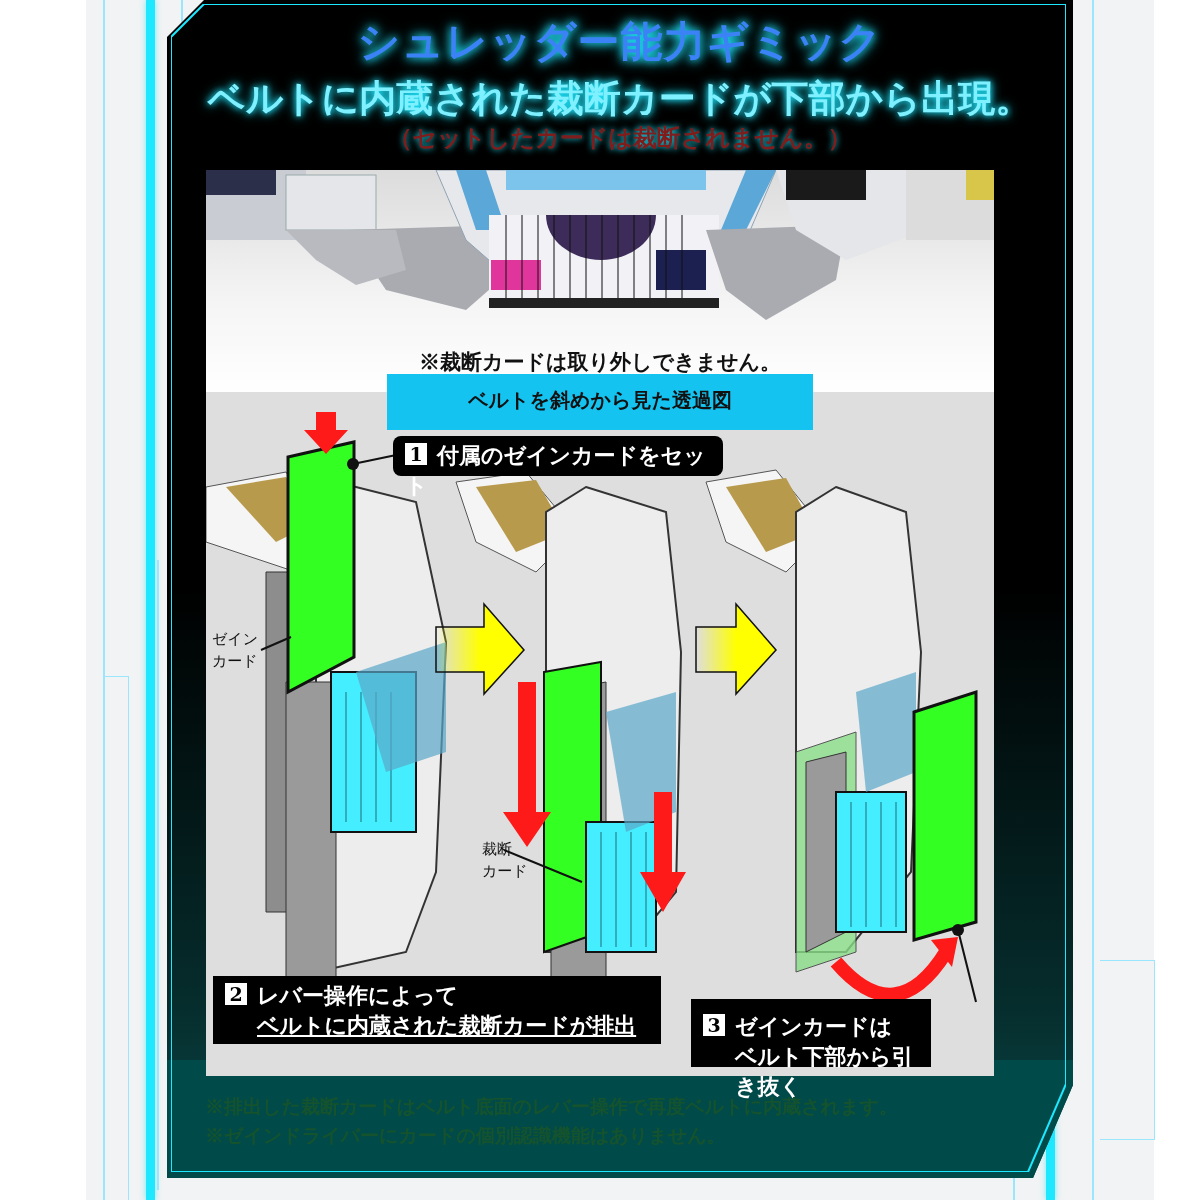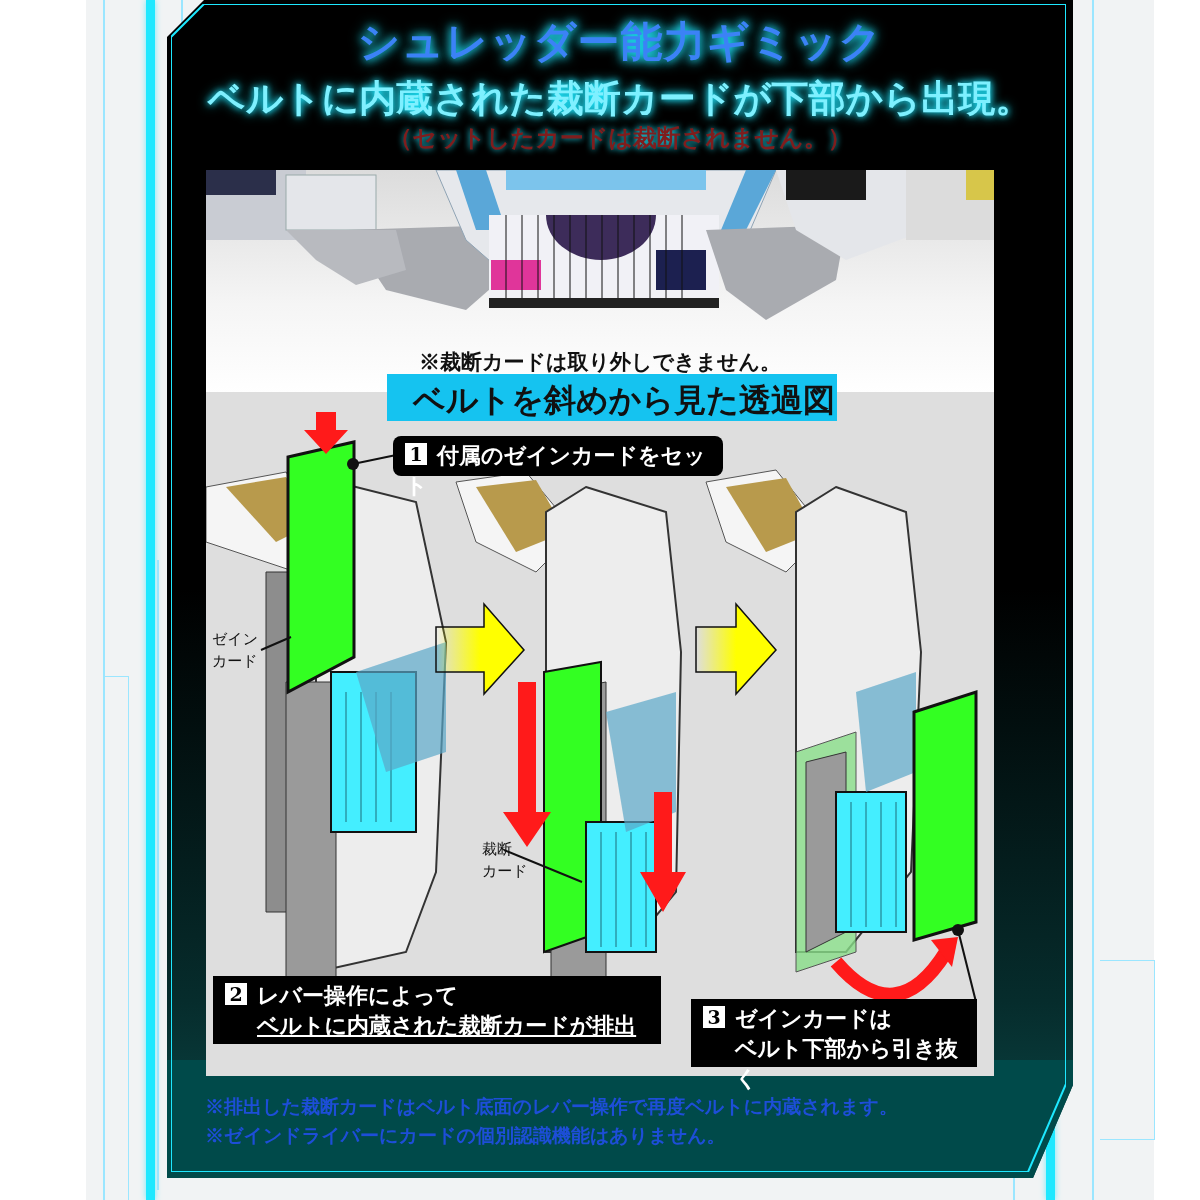--- a/index.html
+++ b/index.html
@@ -22,28 +22,28 @@
 
   .title { position:absolute; left:167px; width:906px; text-align:center; color:#3b82f6; font-weight:bold; }
   .t1 { top:14px; font-size:42px; letter-spacing:1px; text-shadow:0 0 8px #1ee8ff, 0 0 14px #1ee8ff; }
   .t2 { top:74px; font-size:37px; color:#7ef0ff; text-shadow:0 0 6px #1ee8ff, 0 0 12px #1ee8ff; }
   .t3 { top:122px; font-size:24px; color:#7f1d1d; text-shadow:0 0 6px #1ee8ff; }
 
   .photo { position:absolute; left:206px; top:170px; width:788px; height:224px; background:linear-gradient(180deg,#dcdcdc 0%,#f5f5f5 60%,#ffffff 100%); overflow:hidden; }
   .photo-note { position:absolute; left:0; right:0; bottom:18px; text-align:center; font-size:21px; font-weight:bold; color:#111; }
 
   .diagram { position:absolute; left:206px; top:392px; width:788px; height:684px; background:#dedede; overflow:hidden; }
-  .diagram-heading { position:absolute; left:387px; top:374px; width:426px; height:47px; background:#15c3f0; color:#111; font-size:32px; font-weight:bold; text-align:center; line-height:52px;padding-left:24px; }
+  .diagram-heading { position:absolute; left:387px; top:374px; width:426px; height:56px; background:#15c3f0; color:#111; font-size:20px; font-weight:bold; text-align:center; line-height:52px; }
 
   .callout { position:absolute; background:#000; color:#fff; font-weight:bold; font-size:22px; line-height:30px; padding:6px 14px; box-sizing:border-box; }
   .callout .num { display:inline-block; background:#fff; color:#000; width:22px; height:22px; line-height:22px; text-align:center; font-size:19px; margin-right:10px; vertical-align:2px; }
 
   .small-label { position:absolute; font-family:"DejaVu Sans", sans-serif; font-weight:normal; font-size:15px; color:#111; line-height:22px; }
 
-  .footnotes { position:absolute; left:205px; top:1092px; color:#1d4ed8; font-size:19px; font-weight:bold; line-height:29px; }
+  .footnotes { position:absolute; left:205px; top:1092px; color:#14532d; font-size:19px; font-weight:bold; line-height:29px; }
 </style>
 </head>
 <body>
 
 <div class="bg-strip"></div>
 <div class="vline thick" style="left:146px;top:0;height:1200px;"></div>
 <div class="vline thin" style="left:103px;top:0;height:1200px;"></div>
 <div class="vline thin" style="left:181px;top:0;height:80px;"></div>
 <div class="vline thin" style="left:157px;top:560px;height:630px;"></div>
 <div class="deco-box" style="left:103px;top:676px;width:24px;height:524px;"></div>
@@ -191,21 +191,21 @@
 
 <div class="callout" style="left:393px;top:436px;width:330px;height:40px;padding:4px 12px;border-radius:8px;">
   <span class="num">1</span><span>付属のゼインカードをセット</span>
 </div>
 
 <div class="callout" style="left:213px;top:976px;width:448px;height:68px;padding:4px 12px;">
   <div><span class="num">2</span><span>レバー操作によって</span></div>
   <div style="padding-left:32px;text-decoration:underline;">ベルトに内蔵された裁断カードが排出</div>
 </div>
 
-<div class="callout" style="left:691px;top:999px;width:286px;height:68px;padding:4px 12px;">
+<div class="callout" style="left:691px;top:999px;width:240px;height:68px;padding:12px 12px;">
   <div><span class="num">3</span><span>ゼインカードは</span></div>
   <div style="padding-left:32px;">ベルト下部から引き抜く</div>
 </div>
 
 <div class="footnotes">
   <div>※排出した裁断カードはベルト底面のレバー操作で再度ベルトに内蔵されます。</div>
   <div>※ゼインドライバーにカードの個別認識機能はありません。</div>
 </div>
 
 </body></html>

